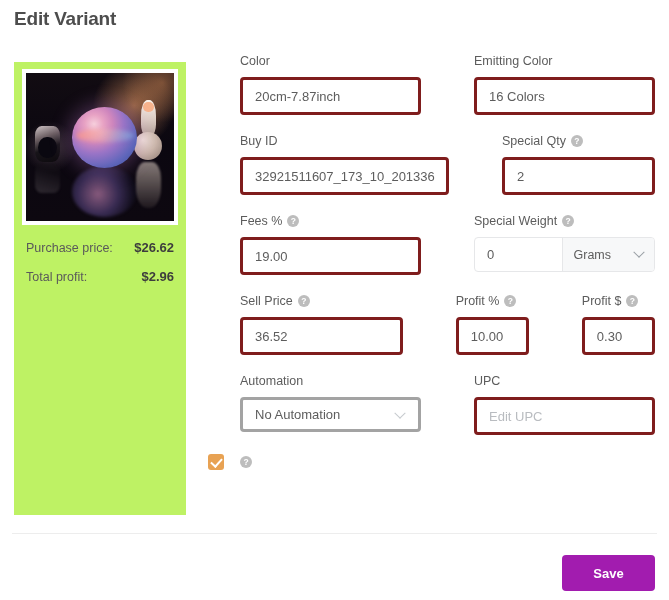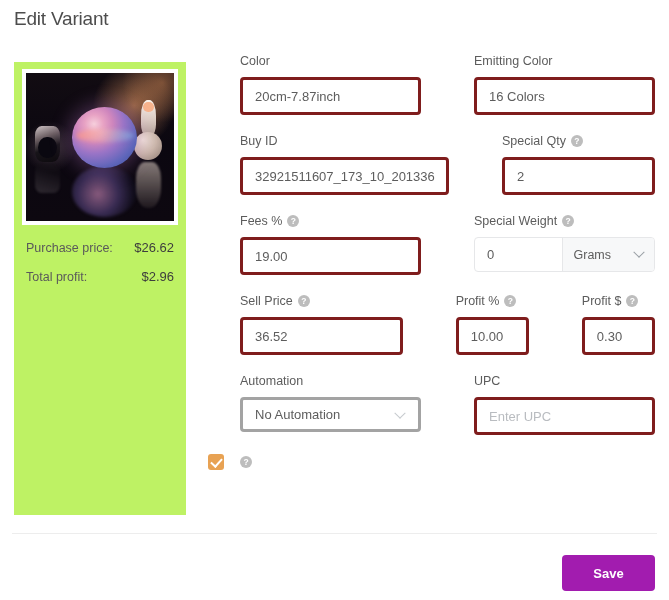--- a/index.html
+++ b/index.html
@@ -13,21 +13,21 @@
     overflow: hidden;
     position: relative;
   }
 
   
   .page-title {
     position: absolute;
     left: 14px;
     top: 8px;
     font-size: 19px;
-    font-weight: normal;
+    font-weight: bold;
     color: #4d4d4d;
     letter-spacing: -0.2px;
   }
 
   
   .left-panel {
     position: absolute;
     left: 14px;
     top: 62px;
     width: 172px;
@@ -171,21 +171,21 @@
     justify-content: space-between;
     align-items: baseline;
     margin-bottom: 14px;
   }
   .stat-label {
     font-size: 12.5px;
     color: #5a5a5a;
   }
   .stat-value {
     font-size: 13px;
-    font-weight: normal;
+    font-weight: bold;
     color: #3d3d3d;
   }
 
   
   .form {
     position: absolute;
     left: 208px;
     top: 54px;
     width: 447px;
   }
@@ -475,21 +475,21 @@
       </div>
       <div class="fld-select">
         <span>No Automation</span>
         <span class="chev"></span>
       </div>
     </div>
     <div class="col col-b">
       <div class="fld-label">
         <span>UPC</span>
       </div>
-      <div class="fld-input placeholder">Enter UPC</div>
+      <div class="fld-input placeholder">Edit UPC</div>
     </div>
   </div>
 
   <div class="check-row">
     <div class="checkbox"></div>
     <div class="check-label">
       <span class="help-icon">?</span>
     </div>
   </div>
 

